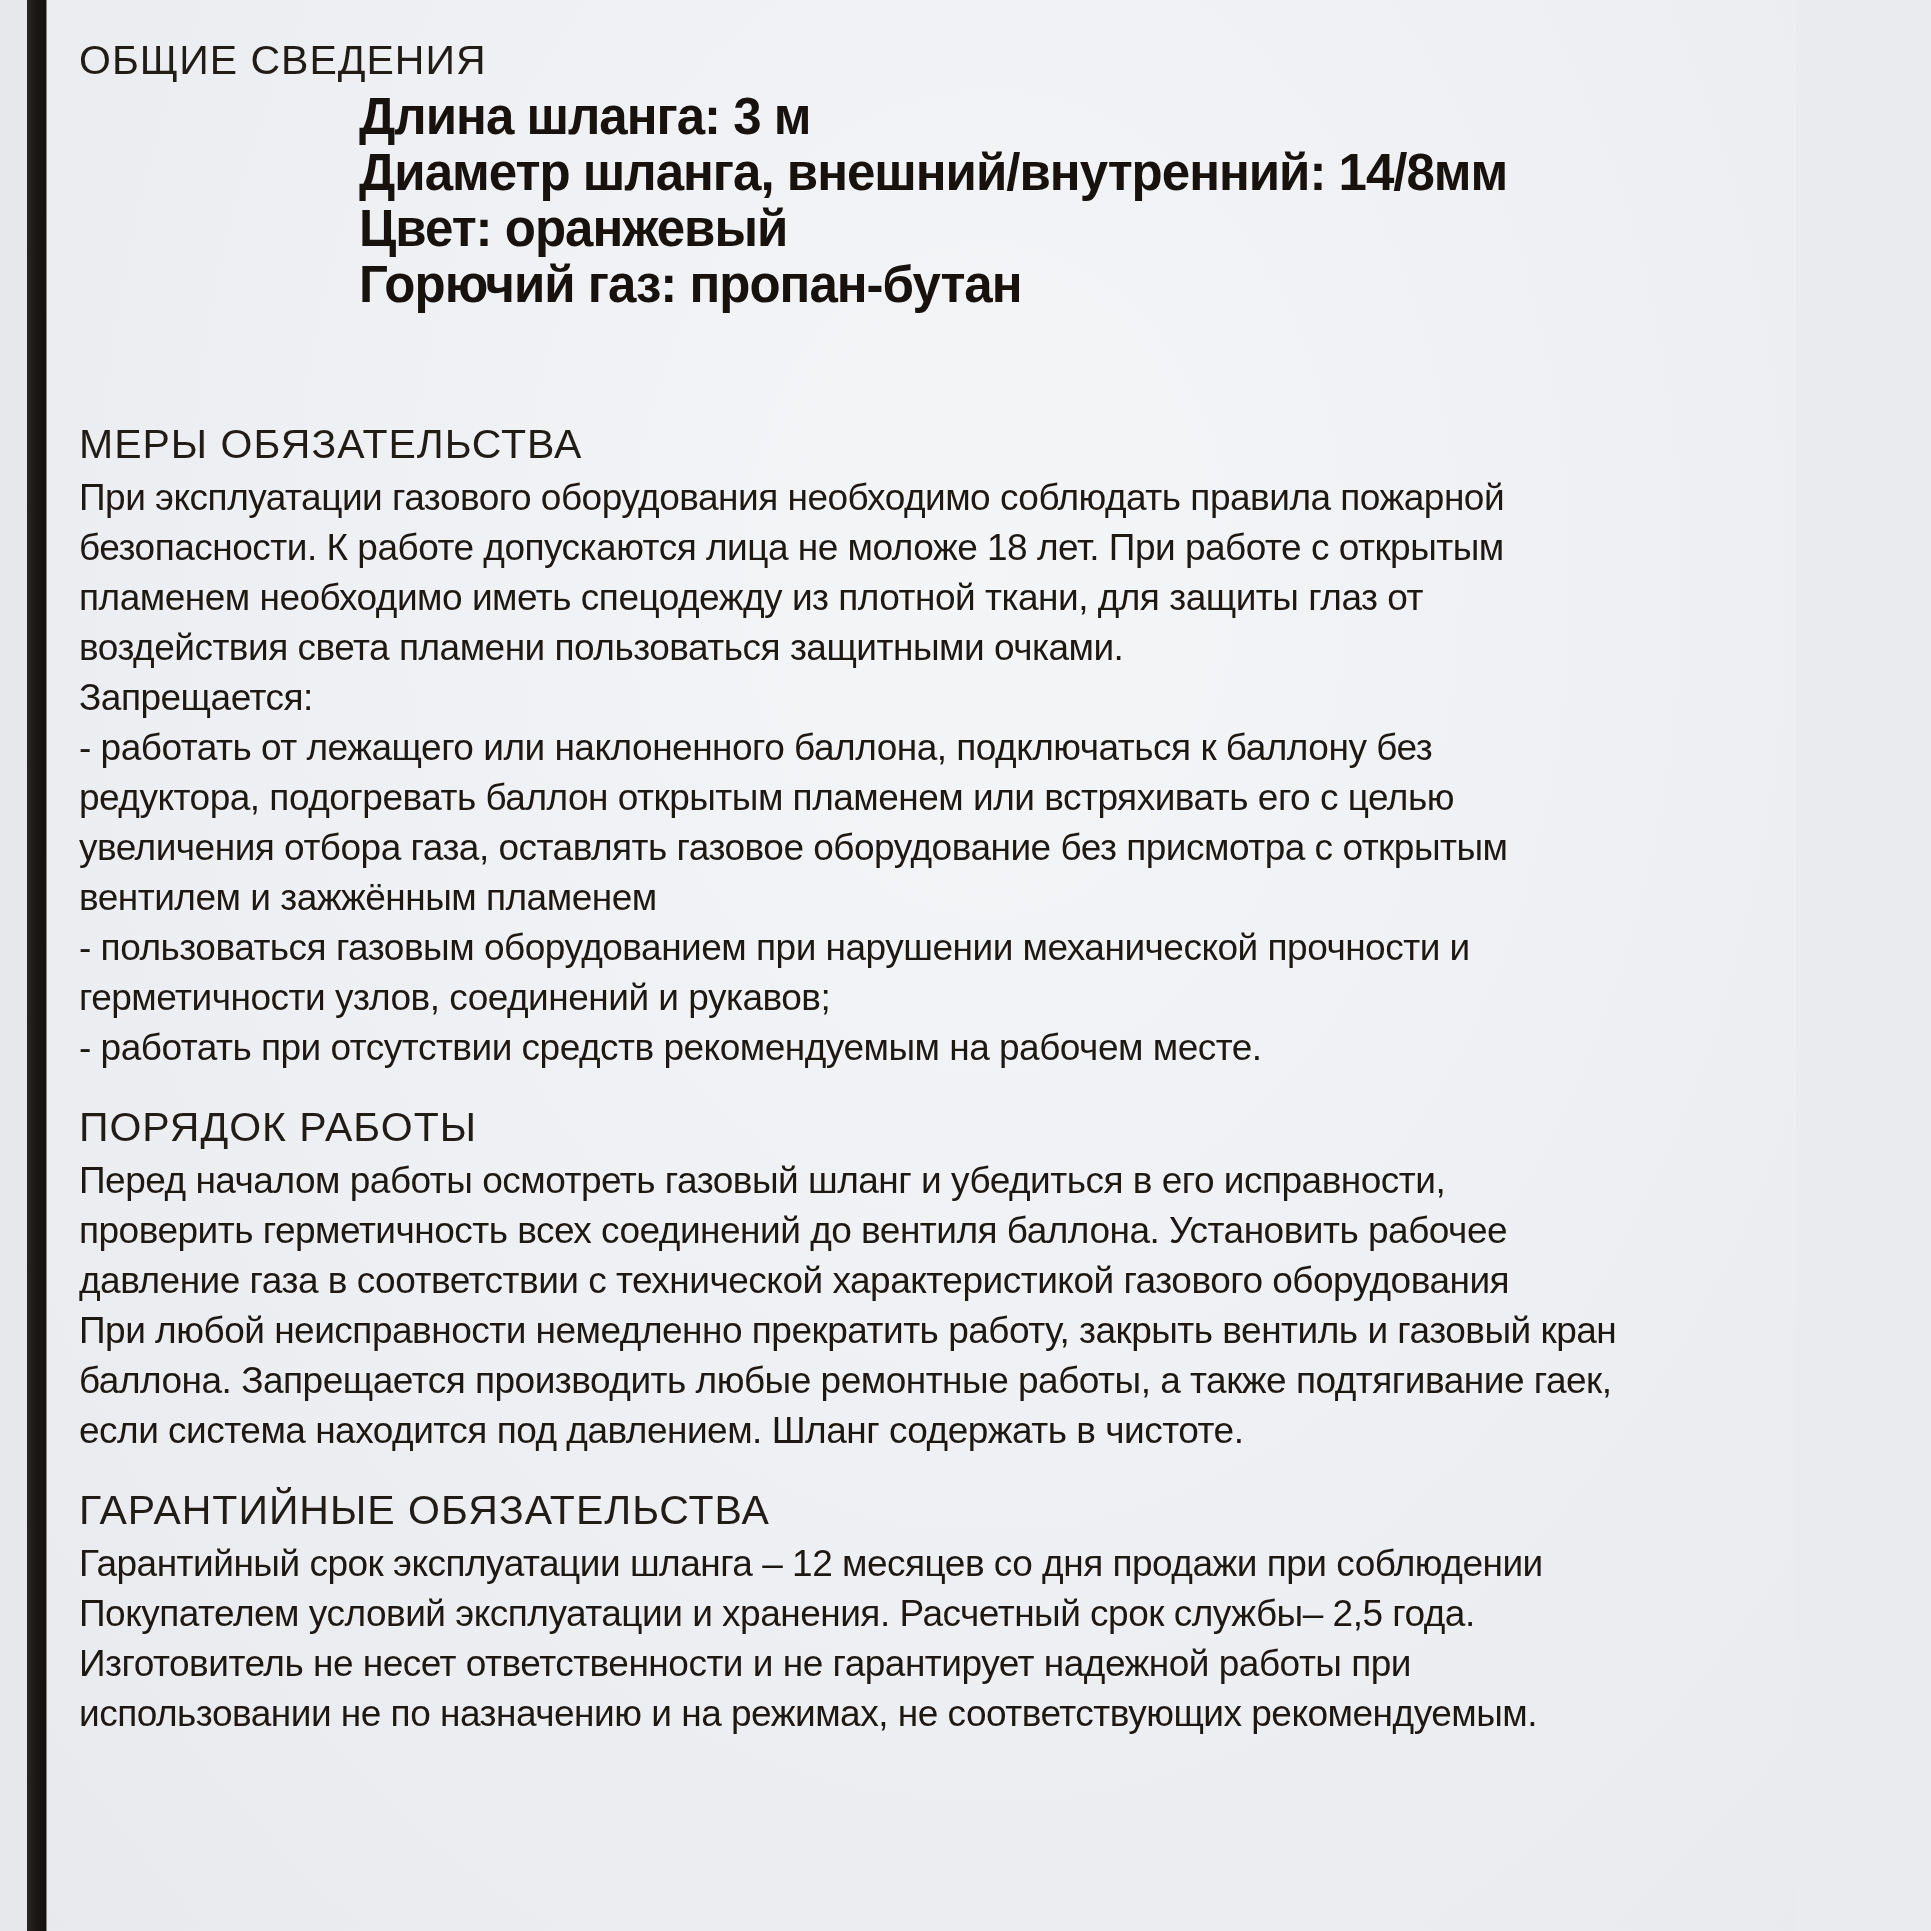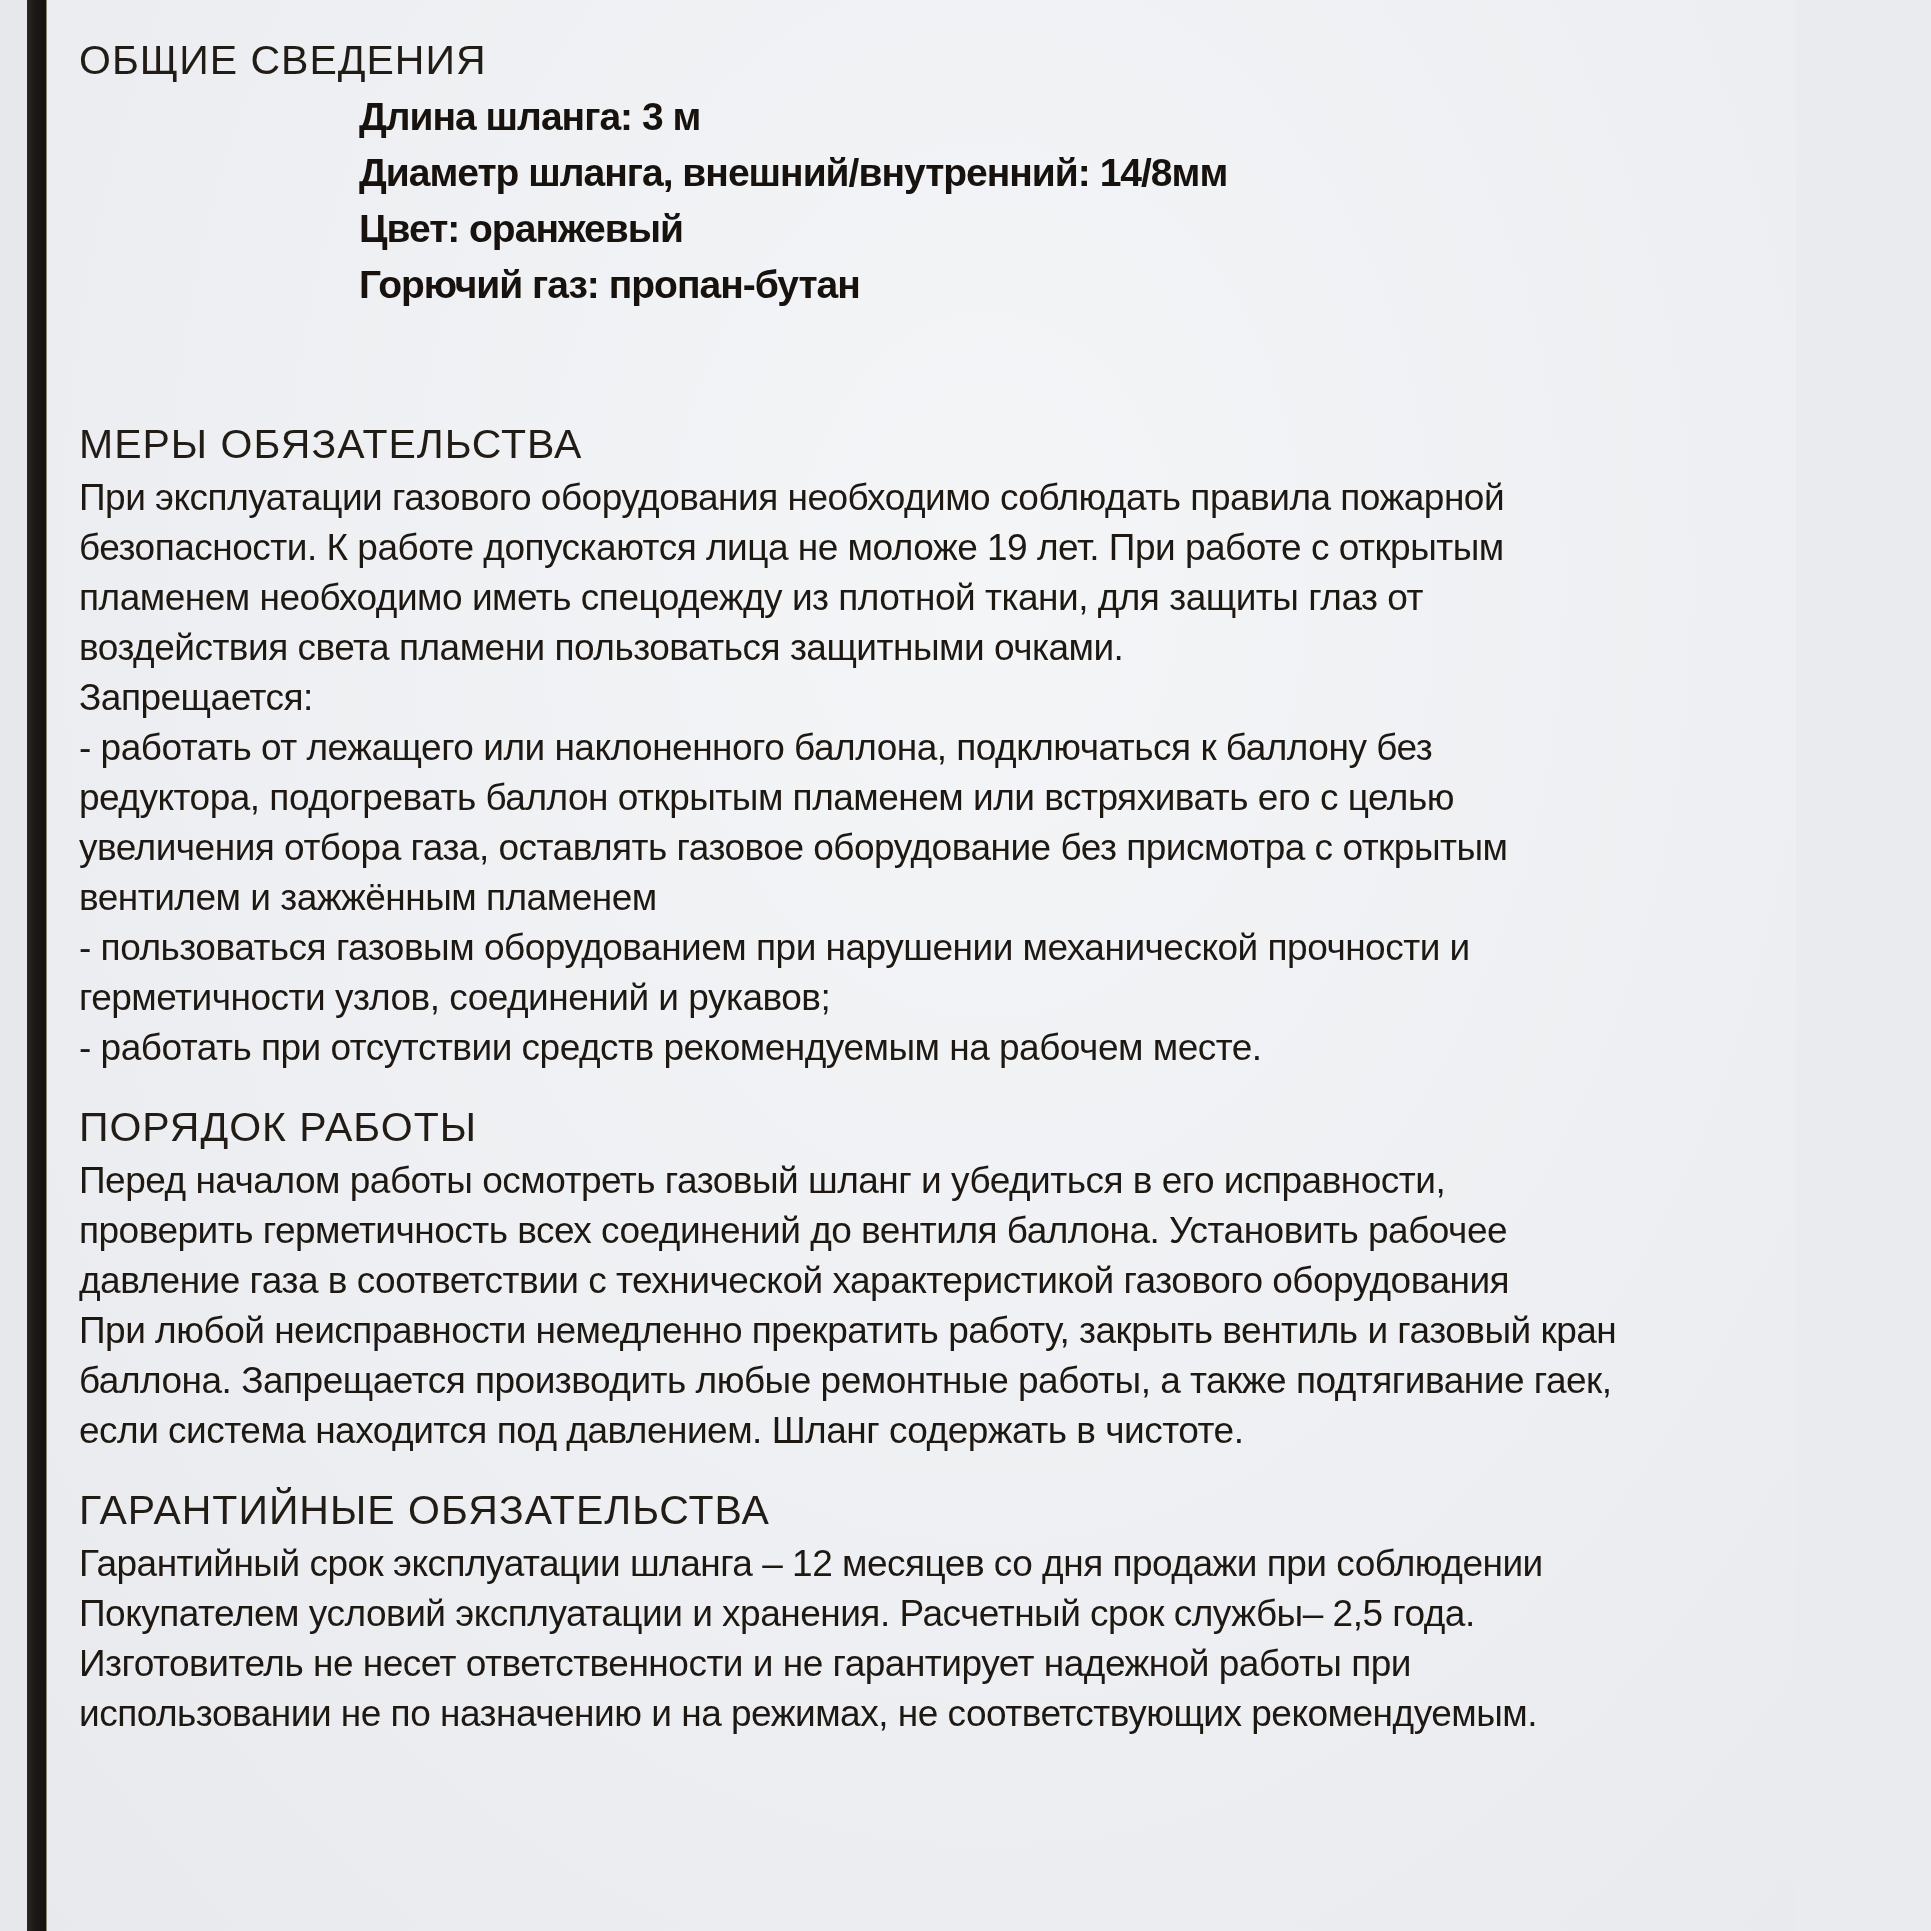--- a/index.html
+++ b/index.html
@@ -52,21 +52,21 @@
     line-height: 50px;
     letter-spacing: -0.5px;
     margin: 0;
     color: #1e1813;
   }
   .para-general { margin-bottom: 19.3px; }
   .specs {
     margin: 0 0 106px 280px;
   }
   .spec-line {
-    font-size: 39px;
+    font-size: 51px;
     line-height: 56px;
     font-weight: 700;
     letter-spacing: -1px;
     white-space: nowrap;
     color: #17120e;
   }
   .safety-intro { margin-bottom: 0; }
   .prohibited-label {
     font-size: 37px;
     line-height: 50px;
@@ -92,21 +92,21 @@
         <div class="spec-line">Длина шланга:  3 м</div>
         <div class="spec-line">Диаметр шланга, внешний/внутренний: 14/8мм</div>
         <div class="spec-line">Цвет: оранжевый</div>
         <div class="spec-line">Горючий газ: пропан-бутан</div>
       </div>
     </section>
 
     <section class="section-safety">
       <h2 class="heading">МЕРЫ ОБЯЗАТЕЛЬСТВА</h2>
       <p class="lines safety-intro">При эксплуатации газового оборудования необходимо соблюдать правила пожарной
-безопасности. К работе допускаются лица не моложе 19 лет. При работе с открытым
+безопасности. К работе допускаются лица не моложе 18 лет. При работе с открытым
 пламенем необходимо иметь спецодежду из плотной ткани, для защиты глаз от
 воздействия света пламени пользоваться защитными очками.</p>
       <div class="prohibited-label">Запрещается:</div>
       <div class="prohibited-list">
         <p class="lines">- работать от лежащего или наклоненного баллона, подключаться к баллону без
 редуктора, подогревать баллон открытым пламенем или встряхивать его с целью
 увеличения отбора газа, оставлять газовое оборудование без присмотра с открытым
 вентилем и зажжённым пламенем</p>
         <p class="lines">- пользоваться газовым оборудованием при нарушении механической прочности и
 герметичности узлов, соединений и рукавов;</p>

